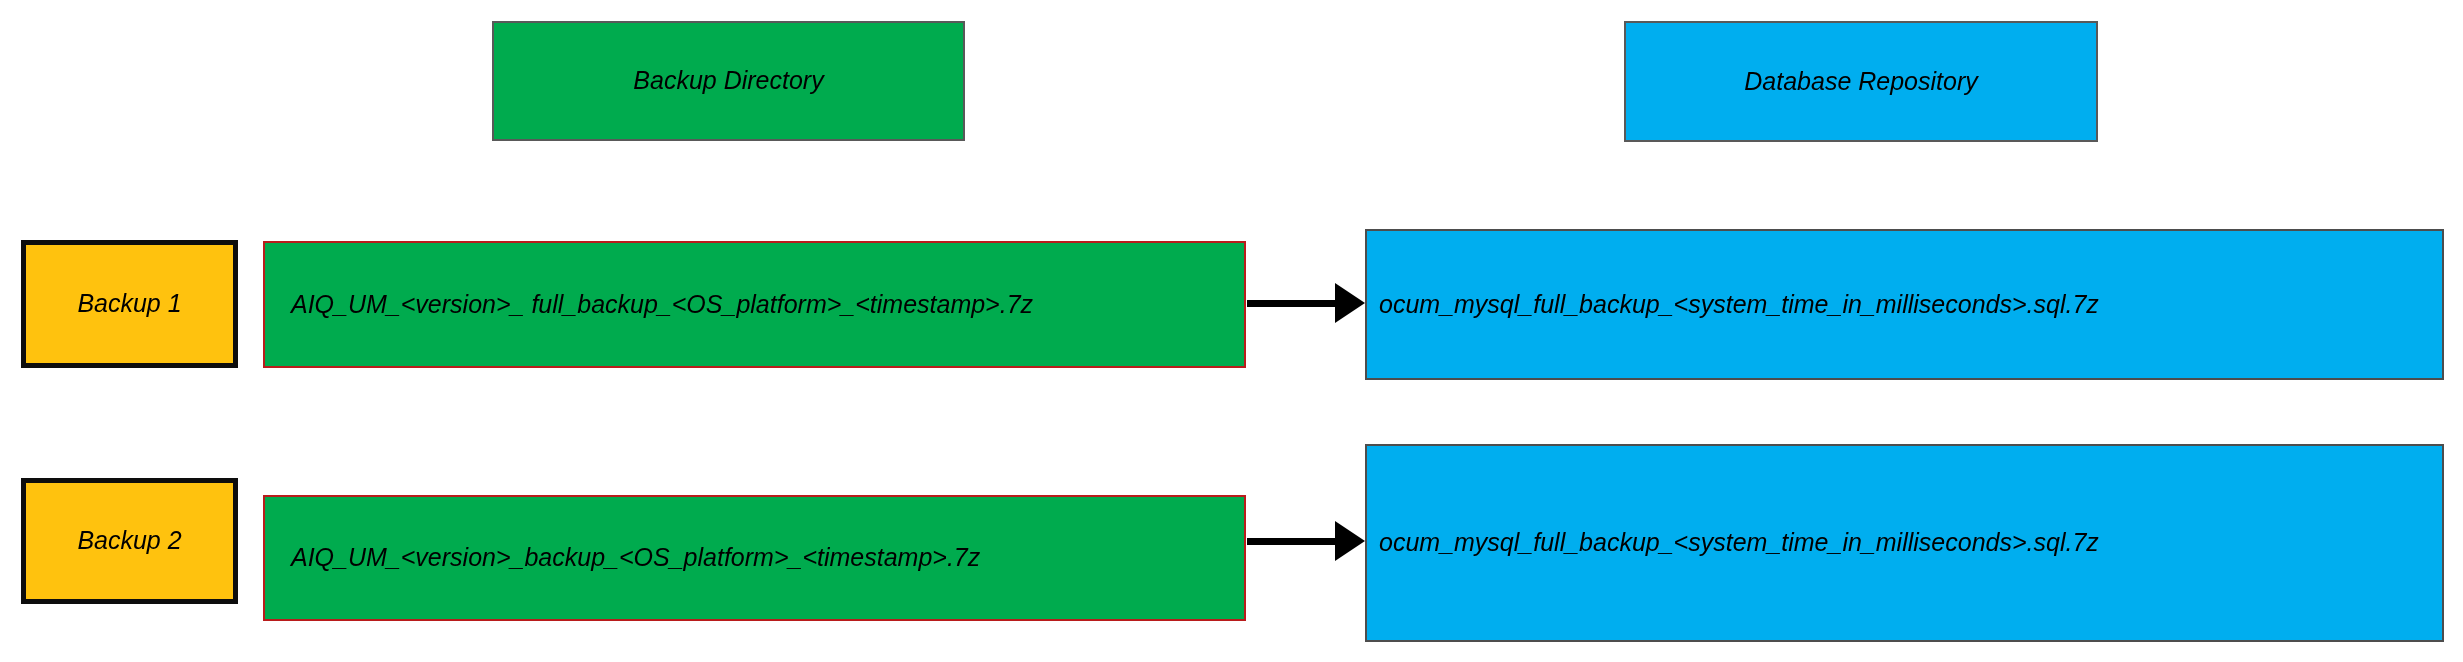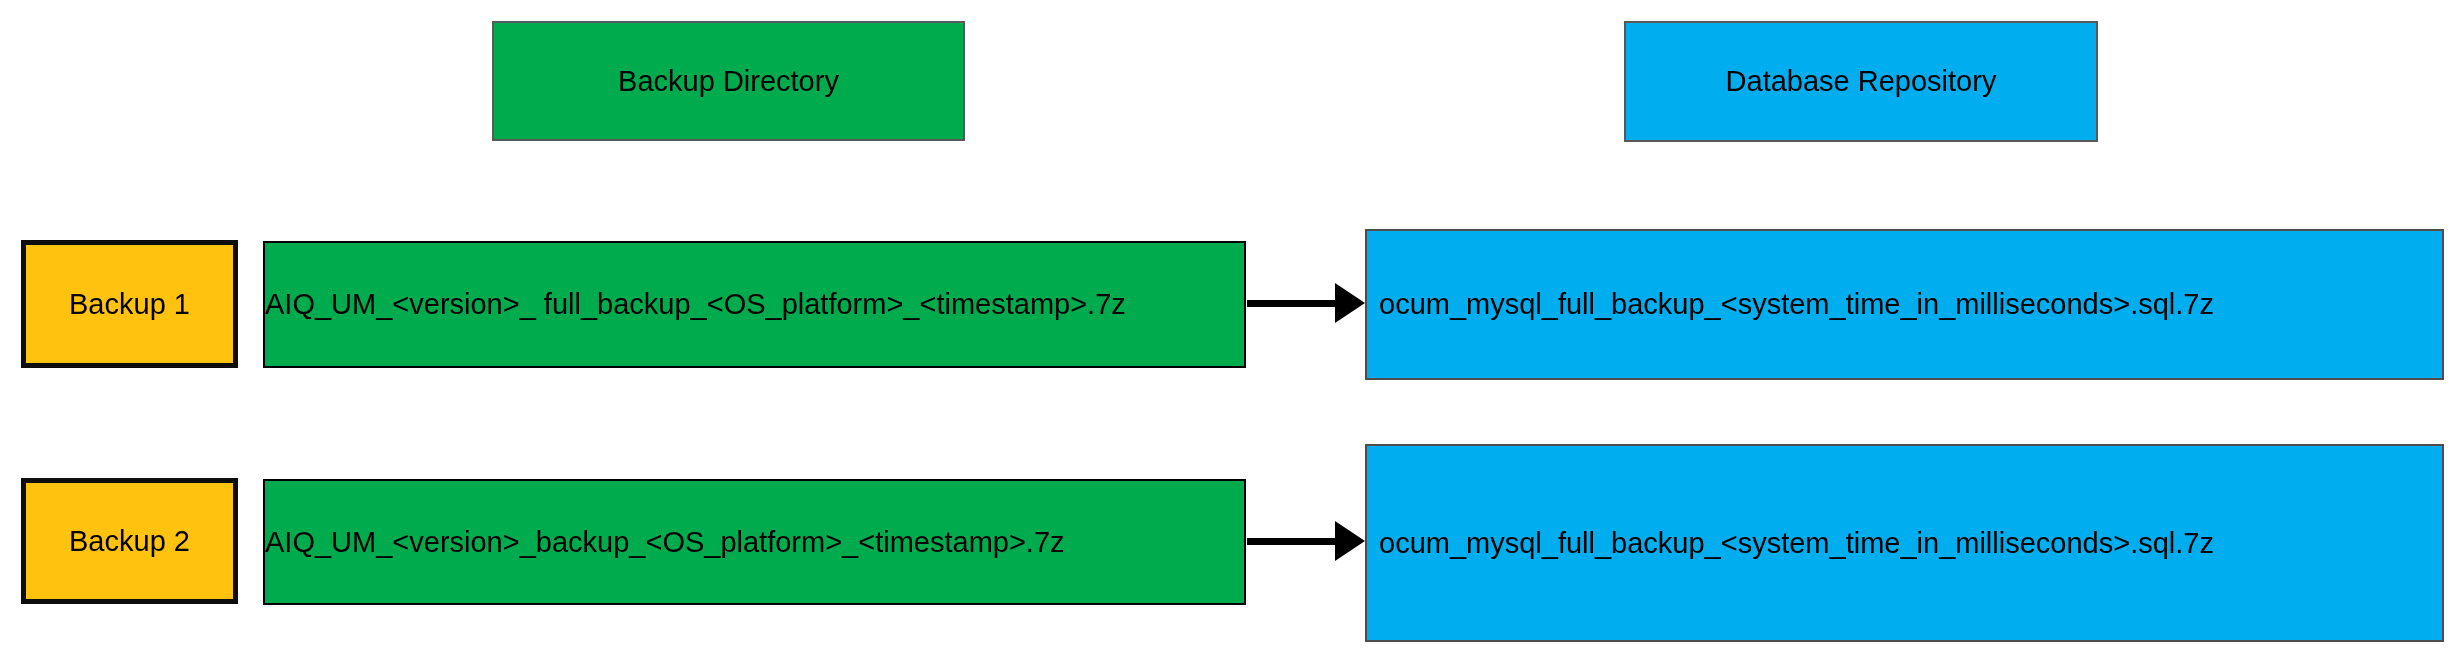--- a/index.html
+++ b/index.html
@@ -10,23 +10,24 @@
     overflow: hidden;
     font-family: "Liberation Sans", sans-serif;
     color: #000000;
   }
   .canvas { position: absolute; left: 0; top: 0; width: 2463px; height: 662px; }
 
   .box {
     position: absolute;
     display: flex;
     align-items: center;
-    font-size: 29px;
+    font-size: 25px;
     line-height: 1.25;
     color: #000;
+    font-style: italic;
   }
   .centered { justify-content: center; text-align: center; }
 
   
   .hdr {
     background: var(--green, #00AB4E);
     border: 2px solid #595959;
   }
   .hdr-green { left: 492px; top: 21px; width: 473px; height: 120px; background: var(--green, #00AB4E); }
   .hdr-blue  { left: 1596px; top: 21px; width: 474px; height: 121px; background: var(--blue, #00AEEF); margin-left: 28px; }
@@ -35,26 +36,26 @@
   .lbl {
     background: var(--orange, #FFC20E);
     border: 5px solid #0d0d0d;
   }
   .lbl-1 { left: 21px; top: 240px; width: 217px; height: 128px; }
   .lbl-2 { left: 21px; top: 478px; width: 217px; height: 126px; }
 
   
   .arc {
     background: var(--green, #00AB4E);
-    border: 2px solid #000000;
-    padding-left: 0;
+    border: 2px solid #b91c1c;
+    padding-left: 26px;
     padding-right: 6px;
   }
   .arc-1 { left: 263px; top: 241px; width: 983px; height: 127px; }
-  .arc-2 { left: 263px; top: 479px; width: 983px; height: 126px; }
+  .arc-2 { left: 263px; top: 495px; width: 983px; height: 126px; }
 
   
   .rep {
     background: var(--blue, #00AEEF);
     border: 2px solid #4d4d4d;
     padding-left: 12px;
     padding-right: 6px;
   }
   .rep-1 { left: 1365px; top: 229px; width: 1079px; height: 151px; }
   .rep-2 {

